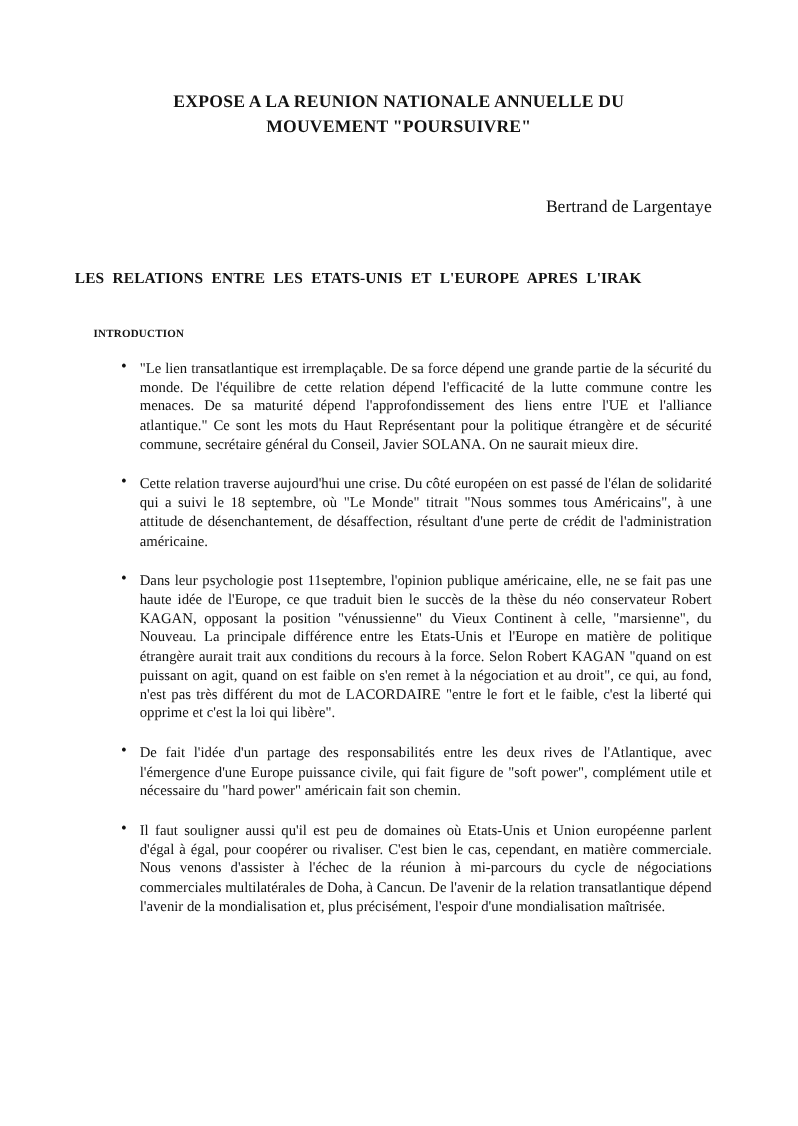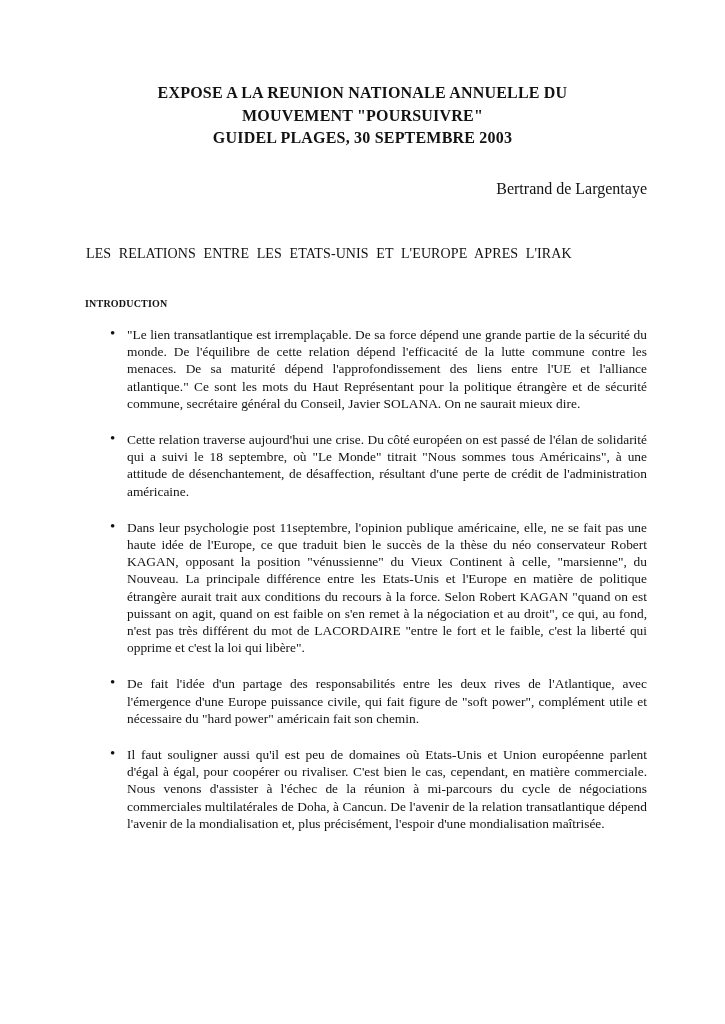--- a/index.html
+++ b/index.html
@@ -28,22 +28,22 @@
   .author-line {
     position: absolute;
     top: 180px;
     right: 78px;
     font-size: 16px;
     text-align: right;
   }
   .doc-heading {
     position: absolute;
     top: 246px;
-    left: 86px;
-    font-weight: normal;
+    left: 68px;
+    font-weight: bold;
     font-size: 14px;
     letter-spacing: 0.1px;
     word-spacing: 4px;
     white-space: nowrap;
   }
   .section-heading {
     position: absolute;
     top: 298px;
     left: 85px;
     font-weight: bold;
@@ -74,21 +74,20 @@
   }
 </style>
 </head>
 <body>
 
 <div class="page">
 
   <div class="title-block">
     <div>EXPOSE A LA REUNION NATIONALE ANNUELLE DU</div>
     <div>MOUVEMENT "POURSUIVRE"</div>
-    <div>GUIDEL PLAGES, 30 SEPTEMBRE 2003</div>
   </div>
 
   <div class="author-line">Bertrand de Largentaye</div>
 
   <div class="doc-heading">LES RELATIONS ENTRE LES ETATS-UNIS ET L'EUROPE APRES L'IRAK</div>
 
   <div class="section-heading">INTRODUCTION</div>
 
   <ul class="bullet-list">
     <li>"Le lien transatlantique est irremplaçable. De sa force dépend une grande partie de la sécurité du monde. De l'équilibre de cette relation dépend l'efficacité de la lutte commune contre les menaces. De sa maturité dépend l'approfondissement des liens entre l'UE et l'alliance atlantique." Ce sont les mots du Haut Représentant pour la politique étrangère et de sécurité commune, secrétaire général du Conseil, Javier SOLANA. On ne saurait mieux dire.</li>

